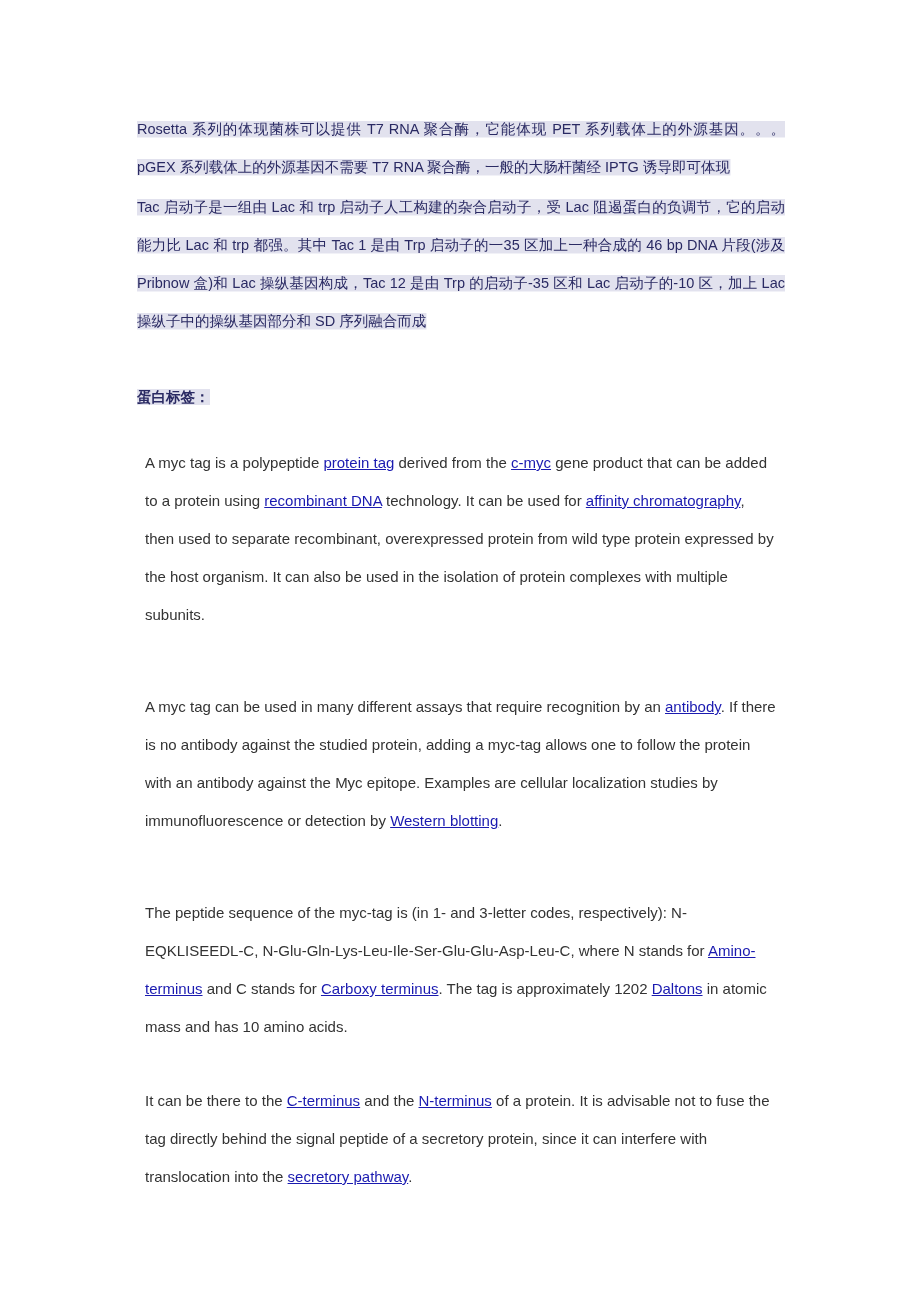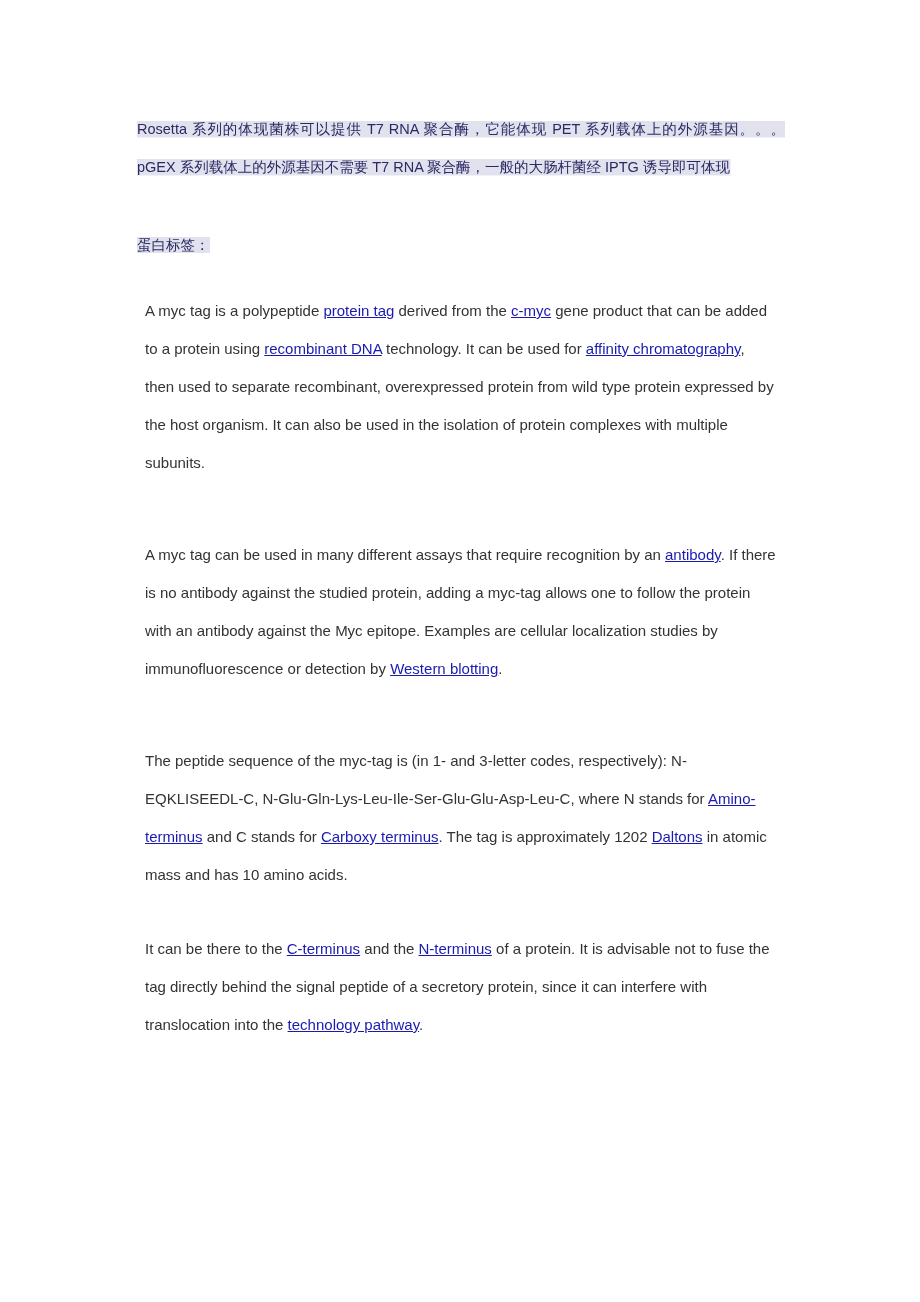--- a/index.html
+++ b/index.html
@@ -50,21 +50,21 @@
   .cn-gap-small {
     height: 2px;
   }
 
   
   .cn-heading {
     margin: 0;
     font-size: 14.5px;
     line-height: 38px;
     color: #2a2a63;
-    font-weight: normal;
+    font-weight: bold;
   }
   .cn-heading .hl {
     background-color: #e2e2ee;
   }
 
   
   .en-para {
     margin: 8px;
     font-size: 15px;
     line-height: 38px;
@@ -84,38 +84,39 @@
 </head>
 <body>
 
 <div class="page">
   <div class="content">
 
     <p class="cn-para"><span class="hl">Rosetta 系列的体现菌株可以提供 T7 RNA 聚合酶，它能体现 PET 系列载体上的外源基因。。。pGEX 系列载体上的外源基因不需要 T7 RNA 聚合酶，一般的大肠杆菌经 IPTG 诱导即可体现</span></p>
 
     <div class="cn-gap-small"></div>
 
+    <p class="cn-para"><span class="hl">Tac 启动子是一组由 Lac 和 trp 启动子人工构建的杂合启动子，受 Lac 阻遏蛋白的负调节，它的启动能力比 Lac 和 trp 都强。其中 Tac 1 是由 Trp 启动子的一35 区加上一种合成的 46 bp DNA 片段(涉及 Pribnow 盒)和 Lac 操纵基因构成，Tac 12 是由 Trp 的启动子-35 区和 Lac 启动子的-10 区，加上 Lac 操纵子中的操纵基因部分和 SD 序列融合而成</span></p>
 
     <div class="cn-gap"></div>
 
     <p class="cn-heading"><span class="hl">蛋白标签：</span></p>
 
     <div class="spacer-20"></div>
 
     <p class="en-para"><span>A myc tag is a polypeptide </span><a class="en-link">protein tag</a><span> derived from the </span><a class="en-link">c-myc</a><span> gene product that can be added to a protein using </span><a class="en-link">recombinant DNA</a><span> technology. It can be used for </span><a class="en-link">affinity chromatography</a><span>, then used to separate recombinant, overexpressed protein from wild type protein expressed by the host organism. It can also be used in the isolation of protein complexes with multiple subunits.</span></p>
 
     <div class="spacer-38"></div>
 
     <p class="en-para"><span>A myc tag can be used in many different assays that require recognition by an </span><a class="en-link">antibody</a><span>. If there is no antibody against the studied protein, adding a myc-tag allows one to follow the protein with an antibody against the Myc epitope. Examples are cellular localization studies by immunofluorescence or detection by </span><a class="en-link">Western blotting</a><span>.</span></p>
 
     <div class="spacer-38"></div>
 
     <p class="en-para"><span>The peptide sequence of the myc-tag is (in 1- and 3-letter codes, respectively): N-EQKLISEEDL-C, N-Glu-Gln-Lys-Leu-Ile-Ser-Glu-Glu-Asp-Leu-C, where N stands for </span><a class="en-link">Amino-terminus</a><span> and C stands for </span><a class="en-link">Carboxy terminus</a><span>. The tag is approximately 1202 </span><a class="en-link">Daltons</a><span> in atomic mass and has 10 amino acids.</span></p>
 
     <div class="spacer-20"></div>
 
-    <p class="en-para"><span>It can be there to the </span><a class="en-link">C-terminus</a><span> and the </span><a class="en-link">N-terminus</a><span> of a protein. It is advisable not to fuse the tag directly behind the signal peptide of a secretory protein, since it can interfere with translocation into the </span><a class="en-link">technology pathway</a><span>.</span></p>
+    <p class="en-para"><span>It can be there to the </span><a class="en-link">C-terminus</a><span> and the </span><a class="en-link">N-terminus</a><span> of a protein. It is advisable not to fuse the tag directly behind the signal peptide of a secretory protein, since it can interfere with translocation into the </span><a class="en-link">secretory pathway</a><span>.</span></p>
 
     <div class="spacer-20"></div>
 
 
   </div>
 </div>
 
 </body></html>

